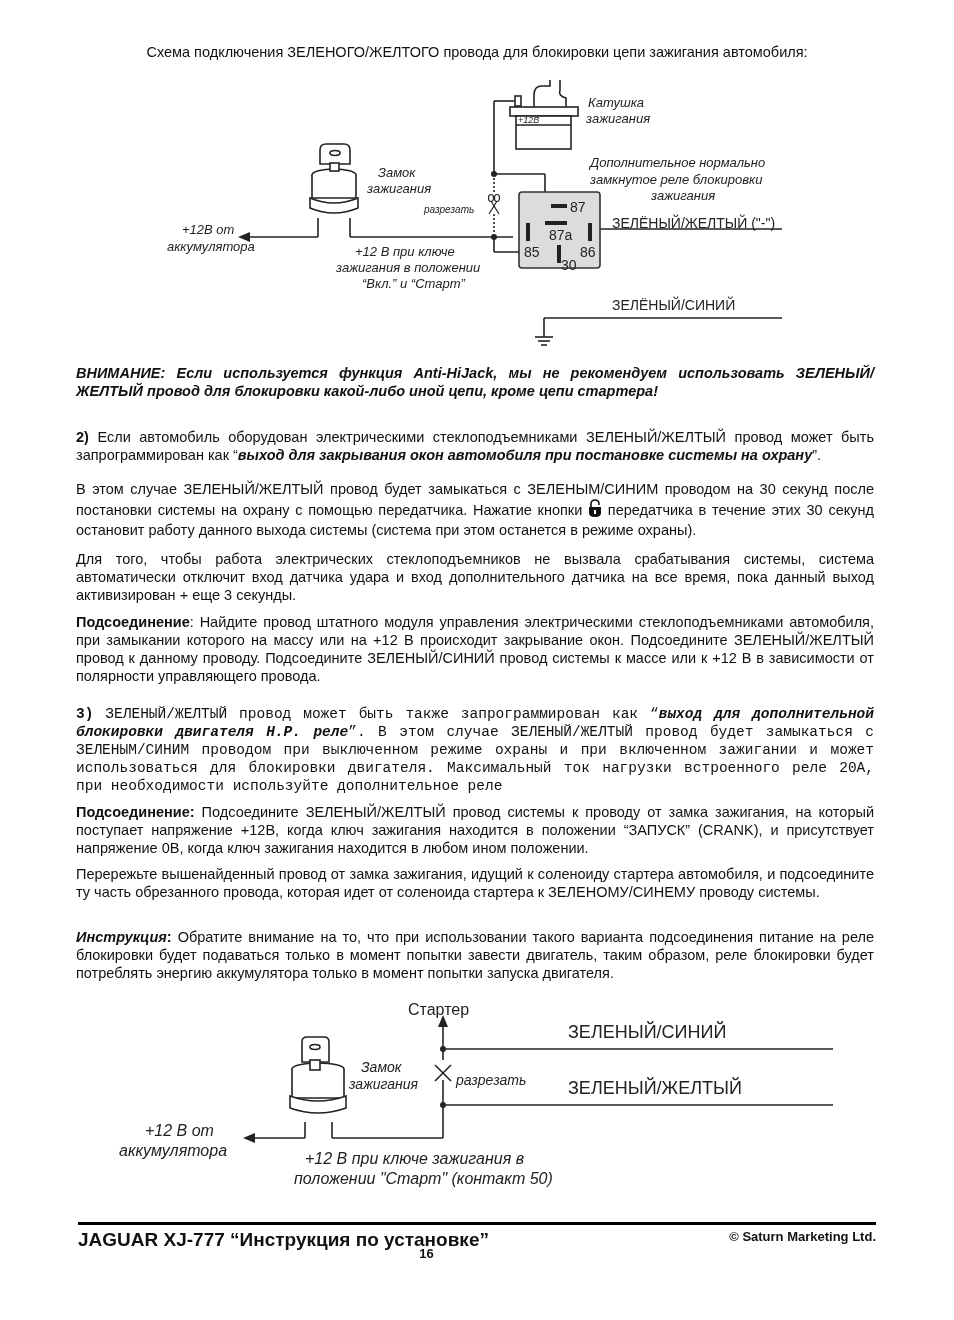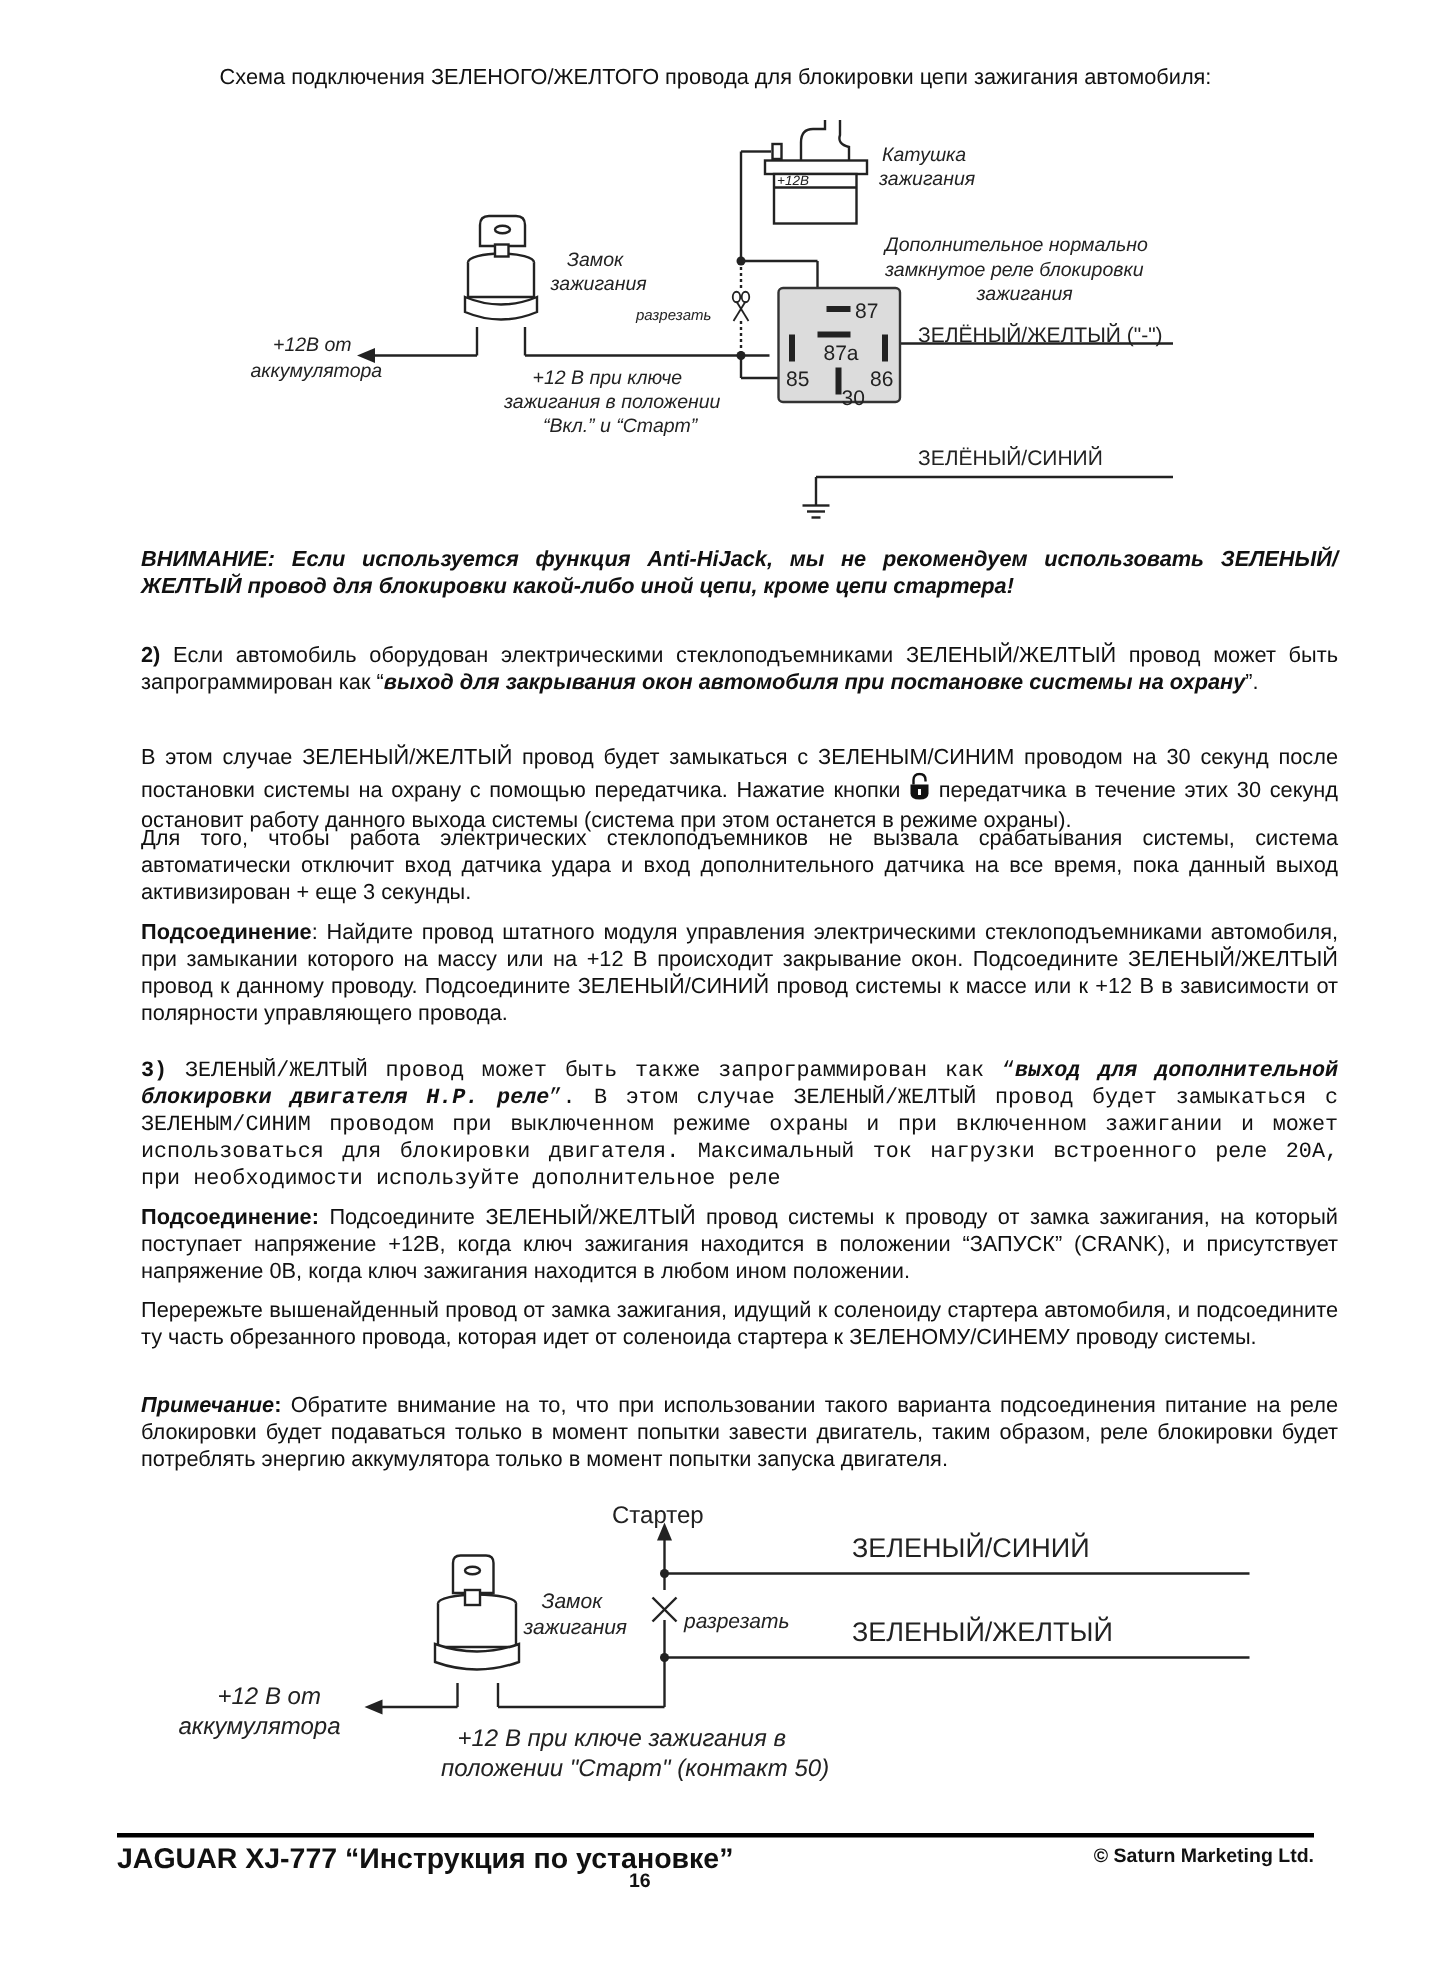--- a/index.html
+++ b/index.html
@@ -1,19 +1,19 @@
 <!DOCTYPE html>
 <html><head>
 <meta charset="utf-8">
 <style>
   html, body { margin:0; padding:0; background:#ffffff; }
   body { width:954px; height:1320px; position:relative; overflow:hidden; color:#111; font-family:"Liberation Sans", sans-serif; }
   .abs { position:absolute; }
   .caption { left:0; width:954px; top:44px; text-align:center; font-size:14.5px; }
-  .para { left:94px; width:798px; font-size:14.5px; line-height:18px; text-align:justify; }
+  .para { left:76px; width:798px; font-size:14.5px; line-height:18px; text-align:justify; }
   .para b, .para strong { font-weight:bold; }
   .bi { font-weight:bold; font-style:italic; }
   .warn { font-weight:bold; font-style:italic; }
   svg text { font-family:"Liberation Sans", sans-serif; }
   .footer-rule { left:78px; width:798px; top:1222px; height:3px; background:#000; }
   .footer-left { left:78px; top:1229px; font-size:19px; font-weight:bold; }
   .footer-right { right:78px; top:1229px; font-size:13px; font-weight:bold; }
   .page-num { left:0; width:853px; top:1246px; text-align:center; font-size:13px; font-weight:bold; }
   .lock-inline { display:inline-block; vertical-align:-3px; width:14px; height:19px; }
 </style>
@@ -113,41 +113,41 @@
     <text x="612" y="148">ЗЕЛЁНЫЙ/ЖЕЛТЫЙ ("-")</text>
     <text x="612" y="230">ЗЕЛЁНЫЙ/СИНИЙ</text>
   </g>
 </svg>
 
 <div class="abs para warn" style="top:364px;">ВНИМАНИЕ: Если используется функция Anti-HiJack, мы не рекомендуем использовать ЗЕЛЕНЫЙ/ЖЕЛТЫЙ провод для блокировки какой-либо иной цепи, кроме цепи стартера!</div>
 
 <div class="abs para" style="top:416px;margin-top:12px;">
   <b>2)</b><span> Если автомобиль оборудован электрическими стеклоподъемниками ЗЕЛЕНЫЙ/ЖЕЛТЫЙ провод может быть запрограммирован как “</span><span class="bi">выход для закрывания окон автомобиля при постановке системы на охрану</span><span>”.</span>
 </div>
-<div class="abs para" style="top:479px;line-height:20px;margin-top:16px;">
+<div class="abs para" style="top:479px;line-height:20px;">
   <span>В этом случае ЗЕЛЕНЫЙ/ЖЕЛТЫЙ провод будет замыкаться с ЗЕЛЕНЫМ/СИНИМ проводом на 30 секунд после постановки системы на охрану с помощью передатчика. Нажатие кнопки </span><svg class="lock-inline" viewBox="0 0 14 19">
       <path d="M3,8 L3,5 Q3,1 7,1 Q11,1 11,5 L11,6" stroke="#111" stroke-width="1.6" fill="none"></path>
       <path d="M1,8 L13,8 L13,14 Q13,18 7,18 Q1,18 1,14 Z" fill="#111"></path>
       <rect x="6" y="11" width="2" height="4" fill="#fff"></rect>
     </svg><span> передатчика в течение этих 30 секунд остановит работу данного выхода системы (система при этом останется в режиме охраны).</span>
 </div>
 <div class="abs para" style="top:550px;">Для того, чтобы работа электрических стеклоподъемников не вызвала срабатывания системы, система автоматически отключит вход датчика удара и вход дополнительного датчика на все время, пока данный выход активизирован + еще 3 секунды.</div>
 <div class="abs para" style="top:613px;">
   <b>Подсоединение</b><span>: Найдите провод штатного модуля управления электрическими стеклоподъемниками автомобиля, при замыкании которого на массу или на +12 В происходит закрывание окон. Подсоедините ЗЕЛЕНЫЙ/ЖЕЛТЫЙ провод к данному проводу. Подсоедините ЗЕЛЕНЫЙ/СИНИЙ провод системы к массе или к +12 В в зависимости от полярности управляющего провода.</span>
 </div>
 
 <div class="abs para" style="top:705px;font-family:Liberation Mono, monospace;">
   <b>3)</b><span> ЗЕЛЕНЫЙ/ЖЕЛТЫЙ провод может быть также запрограммирован как “</span><span class="bi">выход для дополнительной блокировки двигателя Н.Р. реле</span><span>”. В этом случае ЗЕЛЕНЫЙ/ЖЕЛТЫЙ провод будет замыкаться с ЗЕЛЕНЫМ/СИНИМ проводом при выключенном режиме охраны и при включенном зажигании и может использоваться для блокировки двигателя. Максимальный ток нагрузки встроенного реле 20А, при необходимости используйте дополнительное реле</span>
 </div>
 <div class="abs para" style="top:803px;">
   <b>Подсоединение:</b><span> Подсоедините ЗЕЛЕНЫЙ/ЖЕЛТЫЙ провод системы к проводу от замка зажигания, на который поступает напряжение +12В, когда ключ зажигания находится в положении “ЗАПУСК” (CRANK), и присутствует напряжение 0В, когда ключ зажигания находится в любом ином положении.</span>
 </div>
 <div class="abs para" style="top:865px;">Перережьте вышенайденный провод от замка зажигания, идущий к соленоиду стартера автомобиля, и подсоедините ту часть обрезанного провода, которая идет от соленоида стартера к ЗЕЛЕНОМУ/СИНЕМУ проводу системы.</div>
 <div class="abs para" style="top:928px;">
-  <span class="bi">Примечание</span><b>:</b><span>   Обратите внимание на то, что при использовании такого варианта подсоединения  питание на реле блокировки будет подаваться только в момент попытки завести двигатель, таким образом, реле блокировки будет потреблять энергию аккумулятора только в момент попытки запуска двигателя.</span>
+  <span class="bi">Инструкция</span><b>:</b><span>   Обратите внимание на то, что при использовании такого варианта подсоединения  питание на реле блокировки будет подаваться только в момент попытки завести двигатель, таким образом, реле блокировки будет потреблять энергию аккумулятора только в момент попытки запуска двигателя.</span>
 </div>
 
 <svg class="abs" style="left:0;top:990px;" width="954" height="210">
   <g stroke="#222" stroke-width="1.6" fill="none">
     <line x1="250" y1="148" x2="305" y2="148"></line>
     <line x1="305" y1="148" x2="305" y2="132"></line>
     <line x1="332" y1="132" x2="332" y2="148"></line>
     <line x1="332" y1="148" x2="443" y2="148"></line>
     <line x1="443" y1="148" x2="443" y2="90"></line>
     <line x1="443" y1="70" x2="443" y2="32"></line>

